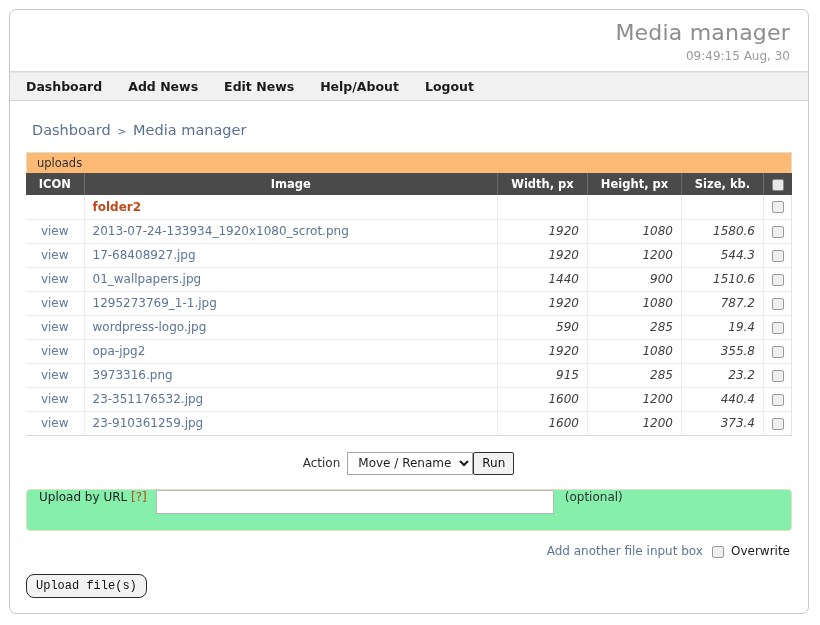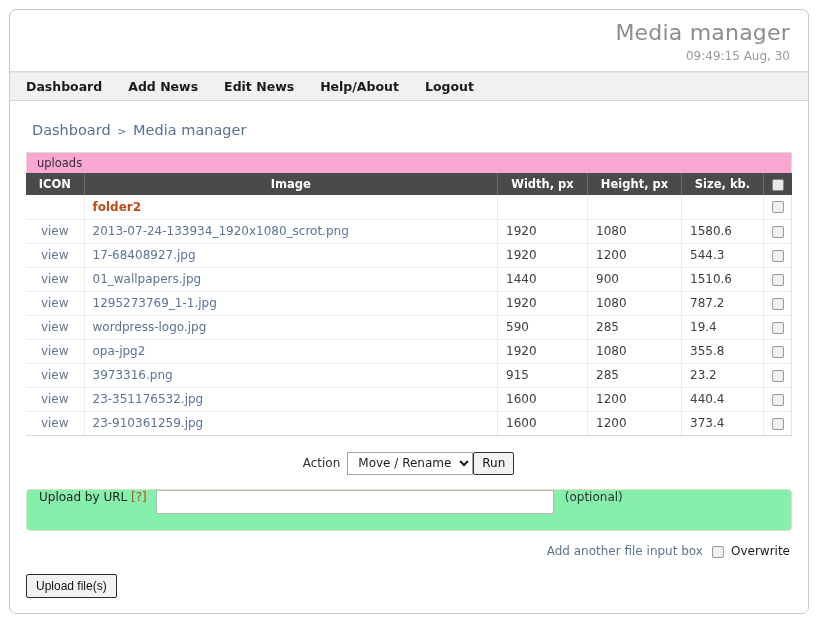--- a/index.html
+++ b/index.html
@@ -79,21 +79,21 @@
     font-size: 14.5px;
     color: #5c7290;
     margin: 6px 0 11px 6px;
     line-height: 18px;
   }
   .breadcrumb .crumb-link { color: #5a7091; cursor: pointer; }
   .breadcrumb .crumb-sep { color: #5a7091; font-size: 11px; padding: 0 2px; }
   .breadcrumb .crumb-current { color: #5a7091; }
 
   .uploads-bar {
-    background: #f9a8d4;
+    background: #fdba74;
     border: 1px solid #dfe0cc;
     border-bottom: none;
     font-size: 11.5px;
     color: #303030;
     padding: 4px 0 4px 10px;
     box-sizing: border-box;
     height: 21px;
     line-height: 13px;
   }
 
@@ -131,21 +131,21 @@
   table.files tbody tr:last-child td { border-bottom: 1px solid #d8d8d8; }
 
   .col-icon   { width: 58px; }
   .col-image  { width: auto; }
   .col-width  { width: 90px; }
   .col-height { width: 94px; }
   .col-size   { width: 82px; }
   .col-check  { width: 28px; }
 
   td.c-icon   { text-align: center; }
-  td.c-num    { padding-right: 12px; color: #3f3f3f; }
+  td.c-num    { text-align: right; padding-right: 12px; color: #3f3f3f; font-style: italic; }
   td.c-check  { text-align: center; padding: 0; }
 
   .view-link {
     color: #5e7796;
     font-size: 12px;
     text-decoration: none;
     cursor: pointer;
   }
   .file-link {
     color: #5c7496;
@@ -269,26 +269,26 @@
     cursor: pointer;
   }
   .ow-cb { margin: 0 7px 0 9px; }
   .ow-label {
     font-size: 12px;
     color: #1b1b1b;
     cursor: pointer;
   }
   .upload-btn-row { margin-top: 16px; }
   .upload-btn {
-    font-family: Liberation Sans, sans-serif;
+    font-family: Liberation Mono, monospace;
     font-size: 12px;
     color: #111;
     background: #f2f2f2;
     border: 1px solid #2b2b2b;
-    border-radius: 2px;
+    border-radius: 8px;
     height: 24px;
     padding: 0 9px;
     box-sizing: border-box;
     cursor: pointer;
   }
 </style>
 </head>
 <body>
 
 <div id="page">

